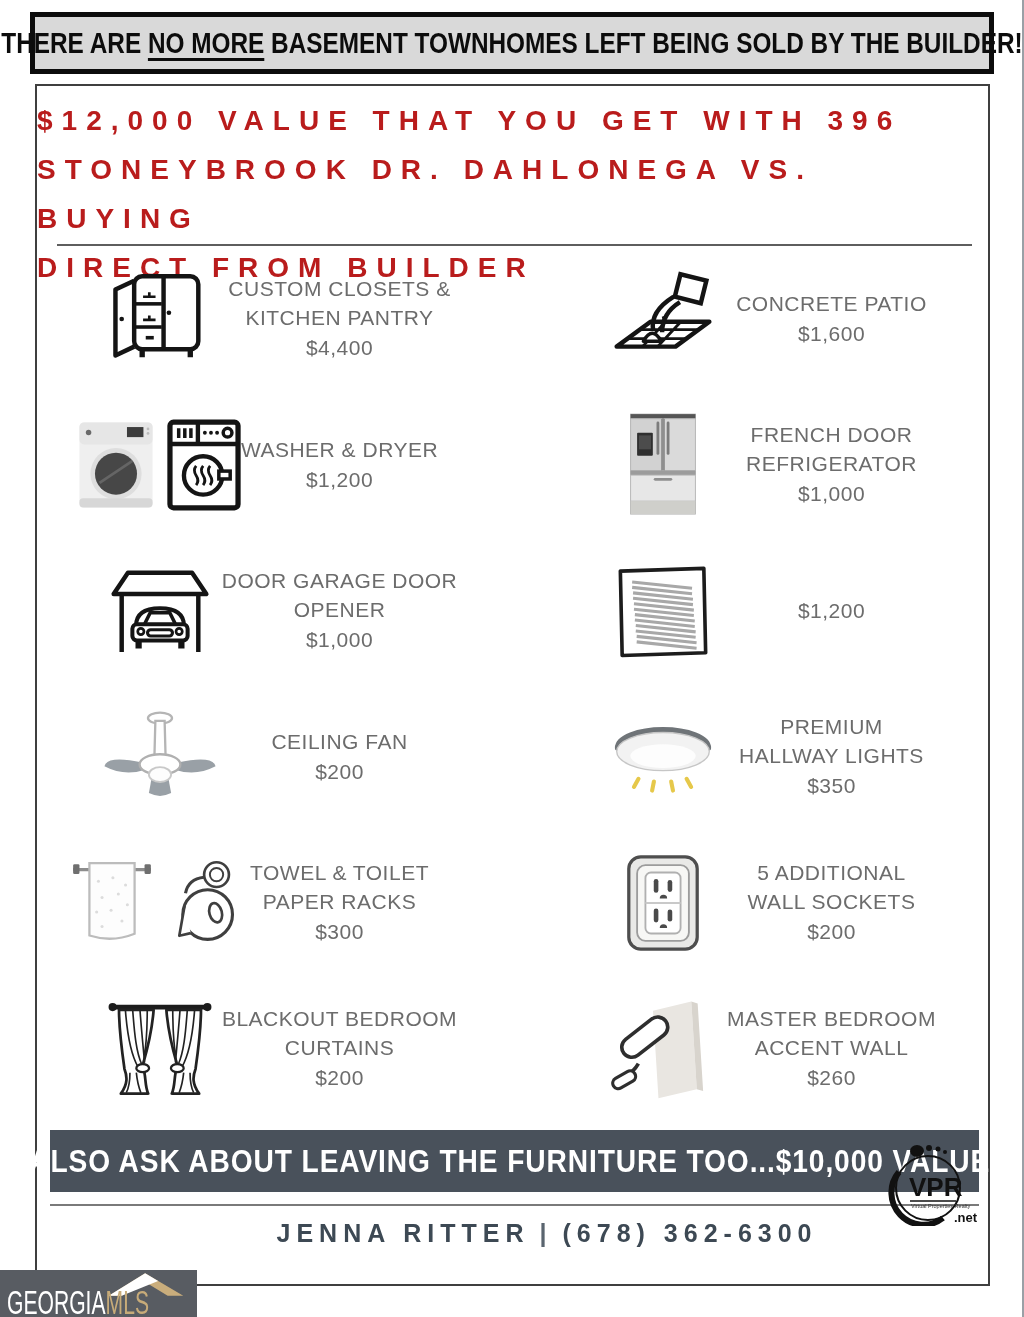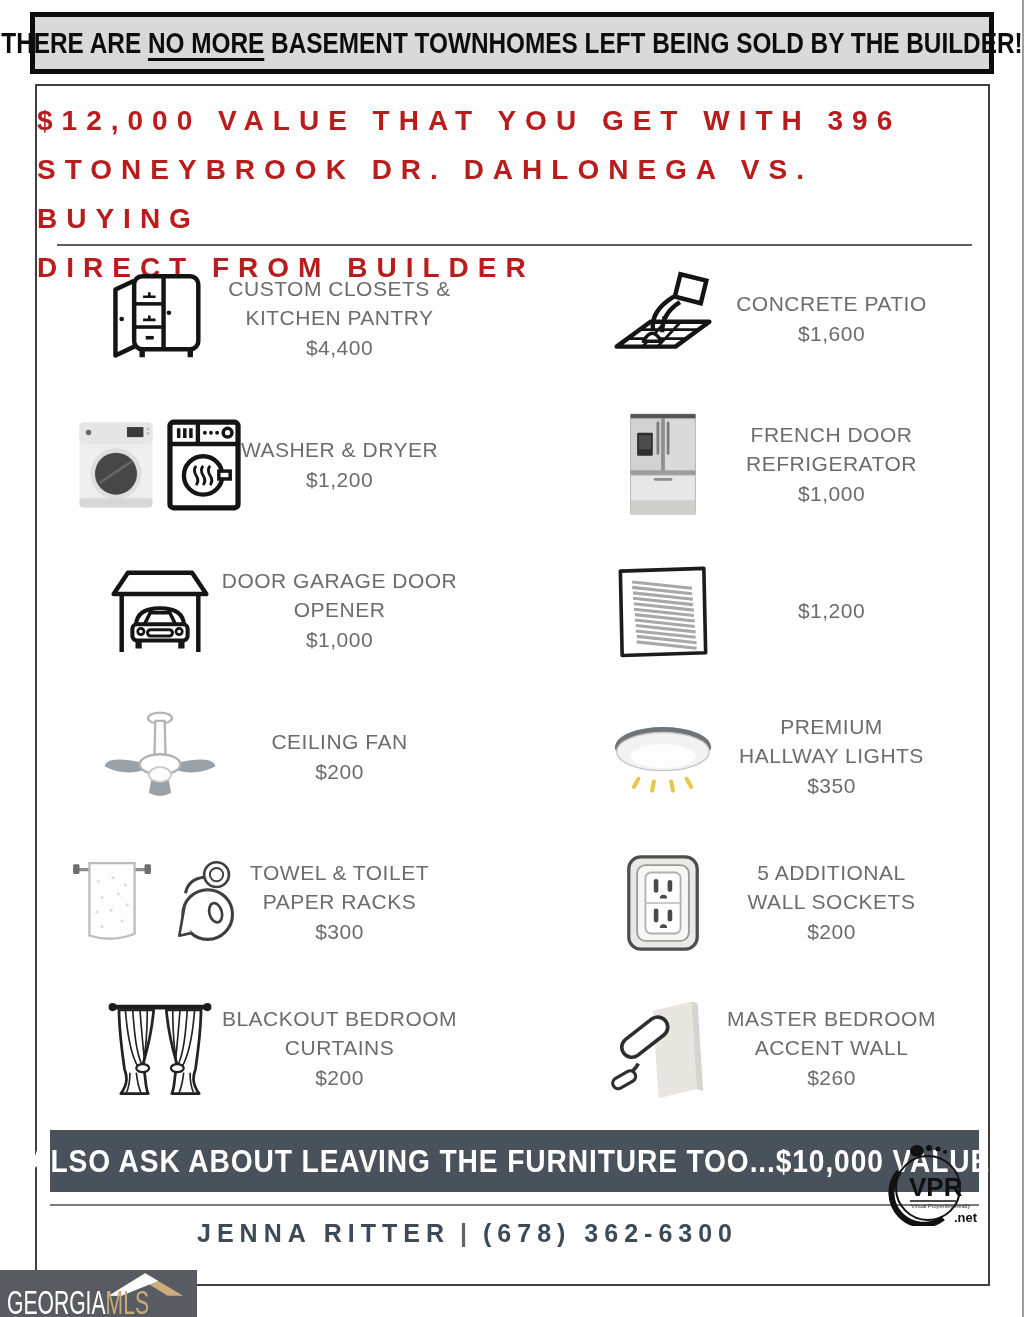--- a/index.html
+++ b/index.html
@@ -36,21 +36,21 @@
 
   
   .bottom-banner { position:absolute; left:13px; top:1044px; width:929px; height:62px;
     background:#49515b; display:flex; align-items:center; justify-content:center; }
   .bottom-banner .bt { display:inline-block; white-space:nowrap; transform:scaleX(.88);
     font-weight:700; font-size:32px; color:#ffffff; letter-spacing:1px; }
 
   .divider { position:absolute; top:1118px; left:13px; width:929px; border-top:2px solid #7a7a7a; }
 
   .footer-line { position:absolute; top:1125px; left:160px; width:700px; height:45px; line-height:45px;
-    text-align:left; font-weight:700; font-size:25px; letter-spacing:6px; color:#3d4954; white-space:nowrap; }
+    text-align:center; font-weight:700; font-size:25px; letter-spacing:6px; color:#3d4954; white-space:nowrap; }
   .footer-line .sep { color:#5a656f; padding:0 10px; }
 
   .vpr { position:absolute; top:1056px; left:845px; width:102px; height:84px; }
 
   
   .gmls { position:absolute; left:0; top:1253px; width:197px; height:64px; background:#585c62; overflow:hidden;margin-top:17px; }
   .gmls-line1 { position:absolute; left:7px; top:16px; white-space:nowrap;
     transform:scaleX(.64); transform-origin:left center; font-size:33px; line-height:33px; font-weight:400; }
   .gmls-georgia { color:#ffffff; }
   .gmls-mls { color:#c7ab79; }

